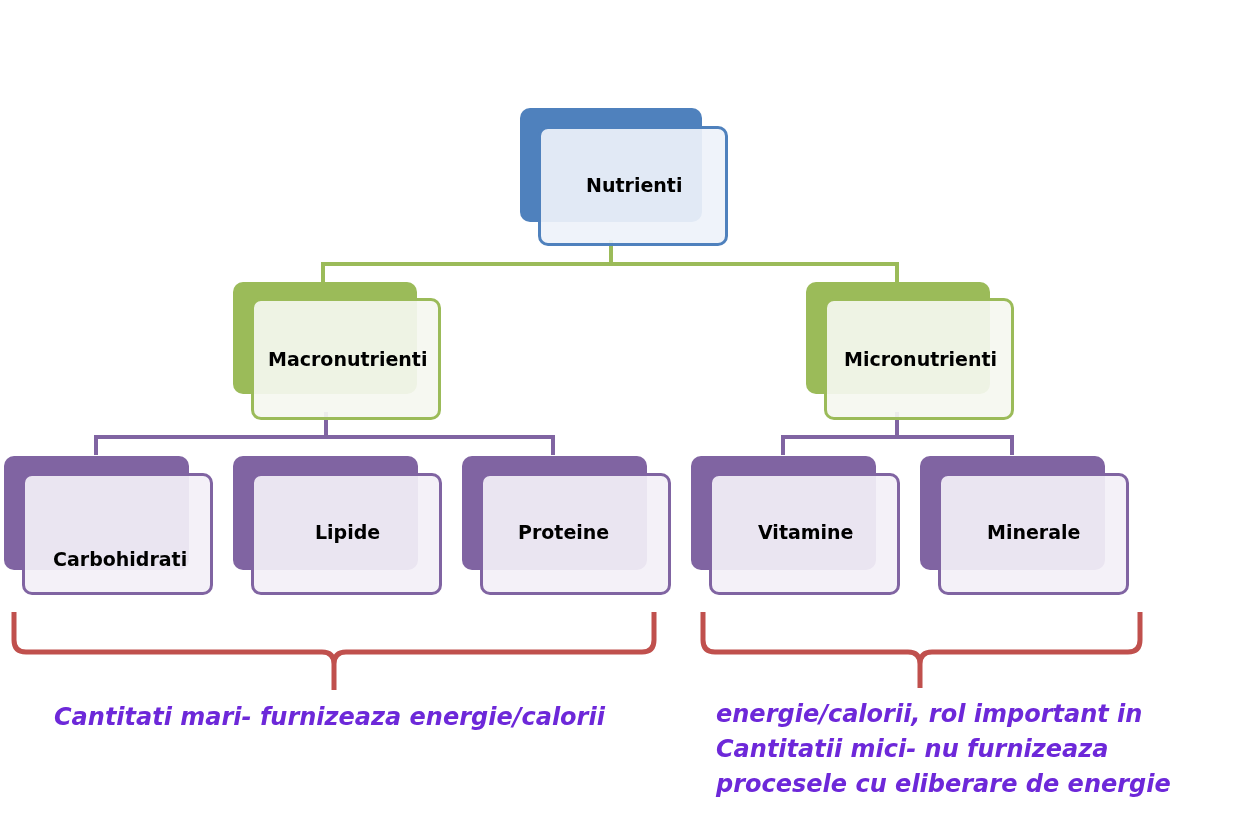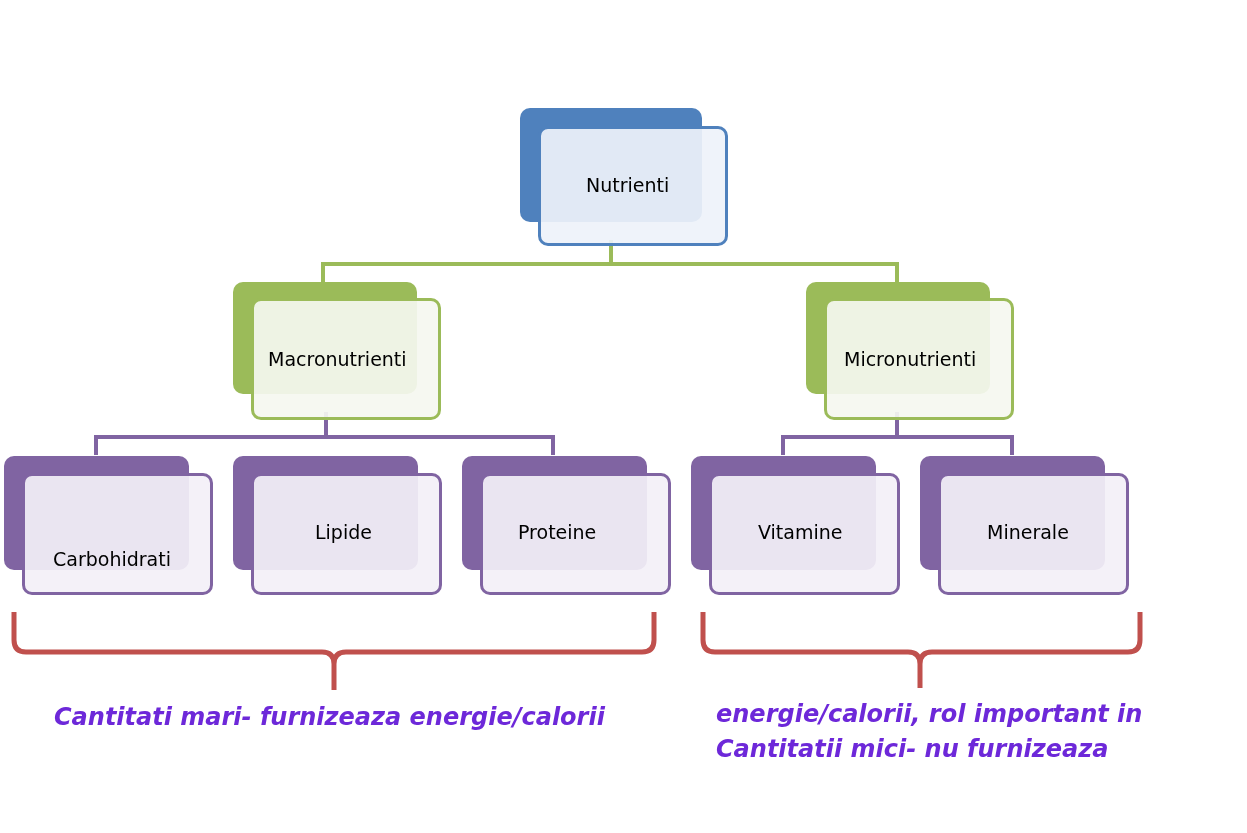--- a/index.html
+++ b/index.html
@@ -4,21 +4,21 @@
   <style>
     html, body { margin: 0; padding: 0; background: #ffffff; }
     body { width: 1247px; height: 833px; position: relative; overflow: hidden;
            font-family: "Liberation Sans", sans-serif; }
     .node { position: absolute; }
     .node .back { position: absolute; left: 0; top: 0; border-radius: 10px; }
     .node .front { position: absolute; border-radius: 10px; border: 3px solid;
                    display: flex; align-items: center; justify-content: center;
                    box-sizing: border-box; }
     .node .label { font-family: "DejaVu Sans", sans-serif; font-size: 19px; color: #000;
-                   position: absolute; white-space: nowrap; }
+                   position: absolute; white-space: nowrap; font-weight: bold; }
     .blue .back { background: #4f81bd; }
     .blue .front { border-color: #4f81bd; background: rgba(238,242,250,0.92); }
     .green .back { background: #9bbb59; }
     .green .front { border-color: #9bbb59; background: rgba(245,247,240,0.92); }
     .purple .back { background: #8064a2; }
     .purple .front { border-color: #8064a2; background: rgba(243,240,247,0.92); }
     svg.conn { position: absolute; left: 0; top: 0; }
     .note { position: absolute; color: #6d28d9; font-style: italic; font-weight: bold;
             font-family: "DejaVu Sans", sans-serif; font-size: 24px; line-height: 35px; }
   </style>
@@ -85,13 +85,14 @@
 <div class="node purple" style="left:920px;top:456px;width:209px;height:139px;">
   <div class="back" style="width:185px;height:114px;"></div>
   <div class="front" style="left:18px;top:17px;width:191px;height:122px;"></div>
   <span class="label" style="left:67px;top:65px;">Minerale</span>
 </div>
 
 <div class="note" style="left:54px;top:700px;">Cantitati mari- furnizeaza energie/calorii</div>
 <div class="note" style="left:716px;top:697px;">
   <div>energie/calorii, rol important in</div>
   <div>Cantitatii mici- nu furnizeaza</div>
+  <div>procesele cu eliberare de energie</div>
 </div>
 
 </body></html>

